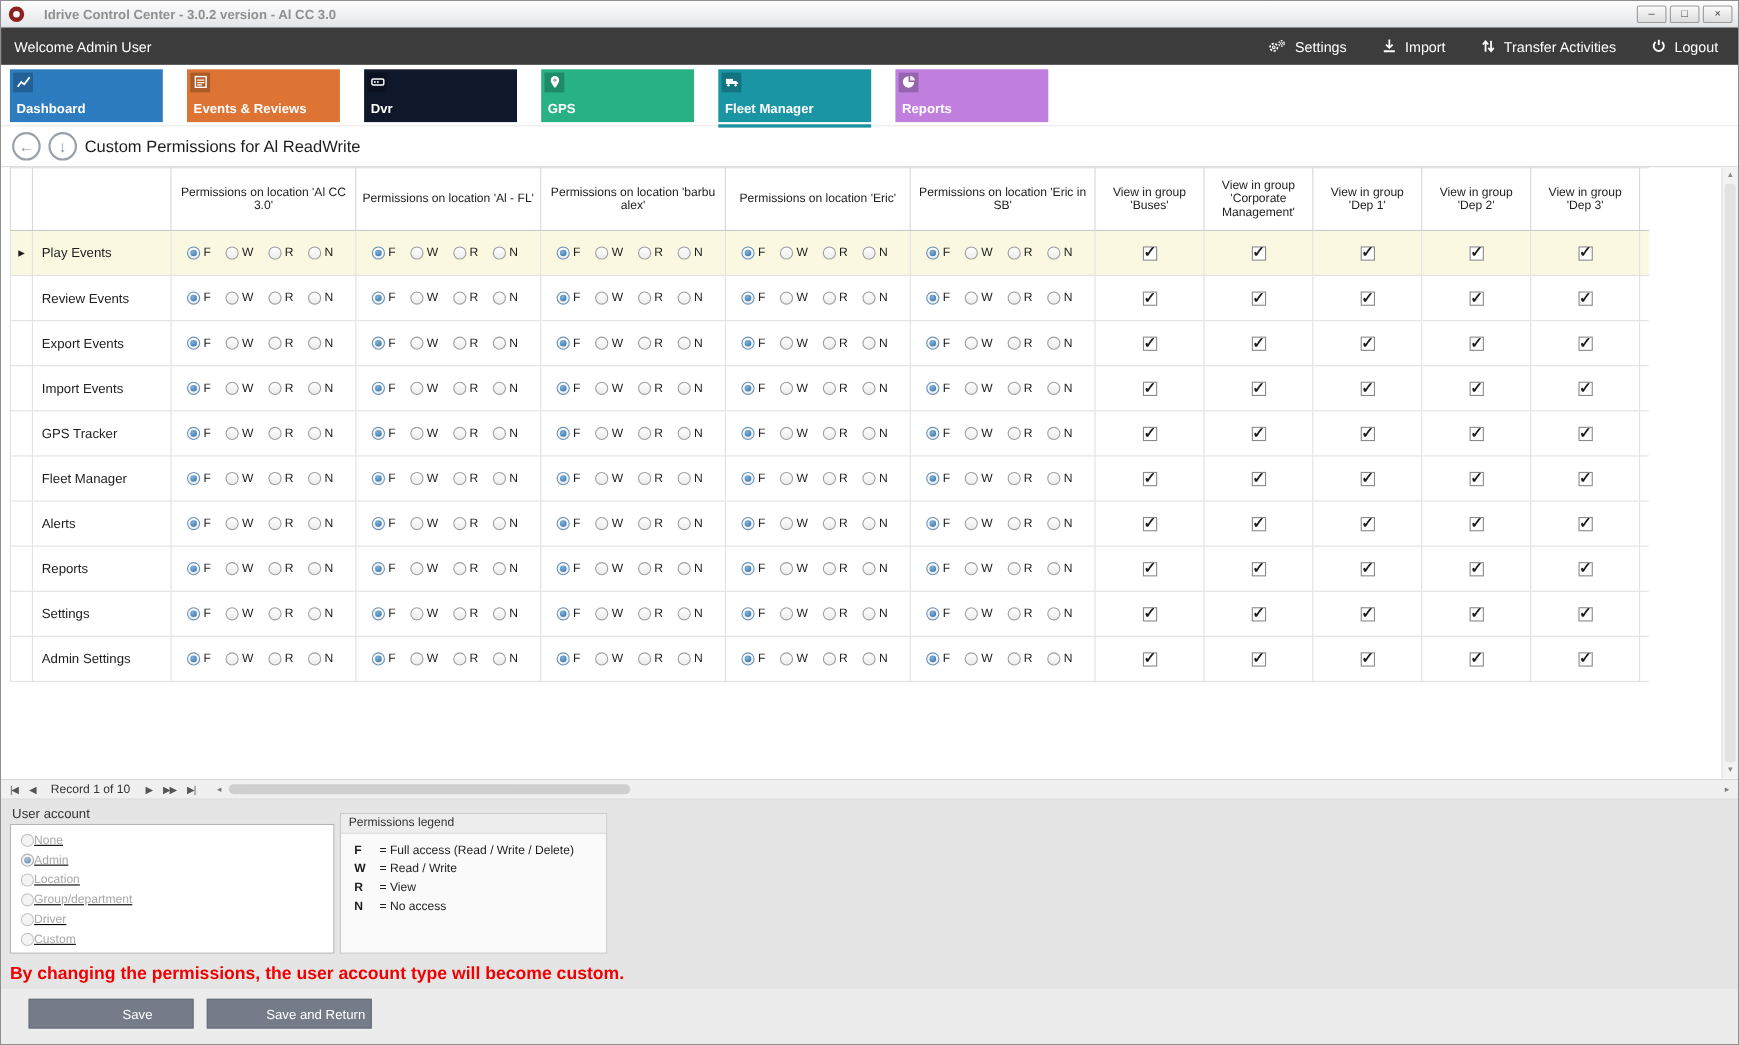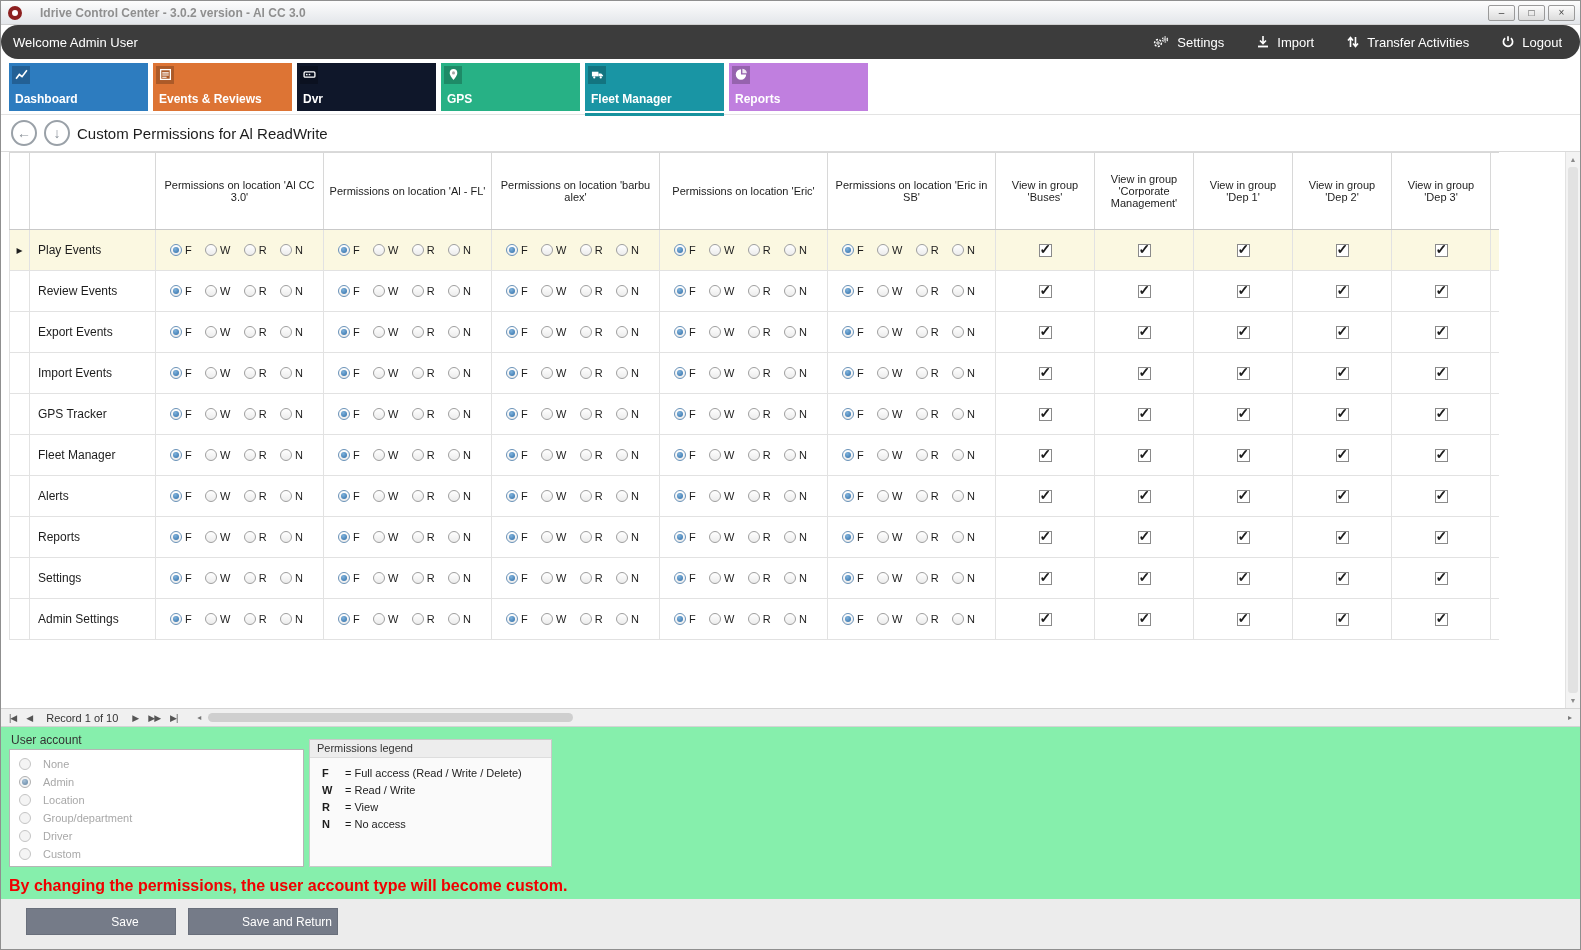--- a/index.html
+++ b/index.html
@@ -12,47 +12,47 @@
   .titlebar { flex:0 0 24px; background:linear-gradient(#fdfdfd,#e3e6ea);
               border-bottom:1px solid #cfcfcf; display:flex; align-items:center; padding:0 5px;gap:12px; }
   .app-icon { width:14px; height:14px; border-radius:50%; border:4px solid #8d2020; background:#fff; margin:0 6px 0 2px; }
   .tb-title { font-size:12px; font-weight:bold; color:#8f8f8f; }
   .win-controls { margin-left:auto; display:flex; gap:3px; }
   .win-btn { width:27px; height:16px; border:1px solid #9a9a9a; border-radius:2px;
              background:linear-gradient(#fbfbfb,#dcdcdc); font-size:10px; line-height:14px;
              text-align:center; color:#444; cursor:pointer; }
 
   
-  .topbar { flex:0 0 34px; background:#3c3c3c; color:#fff; display:flex; align-items:center; padding:0 18px 0 12px;border-radius:17px; }
+  .topbar { flex:0 0 34px; background:#3c3c3c; color:#fff; display:flex; align-items:center; padding:0 18px 0 12px; }
   .welcome { font-size:13px; }
   .tb-actions { margin-left:auto; display:flex; align-items:center; gap:32px; }
   .tb-action { display:flex; align-items:center; gap:7px; font-size:13px; cursor:pointer; }
   .tb-icon svg { display:block; }
 
   
-  .tabstrip { flex:0 0 56px; background:#fff; display:flex; align-items:center; gap:5px;
+  .tabstrip { flex:0 0 56px; background:#fff; display:flex; align-items:center; gap:22px;
               padding-left:8px; border-bottom:1px solid #e3e3e3; }
   .tab { width:139px; height:48px; position:relative; color:#fff; cursor:pointer; flex:0 0 auto; }
   .tab-icon { position:absolute; top:3px; left:3px; width:18px; height:18px;
               background:rgba(0,0,0,0.22); display:flex; align-items:center; justify-content:center; }
   .tab-icon svg { width:13px; height:13px; display:block; }
   .tab-label { position:absolute; left:6px; bottom:5px; font-size:12px; font-weight:bold; white-space:nowrap; }
   .tab.active::after { content:''; position:absolute; left:0; right:0; bottom:-5px; height:3px; background:#17929e; }
 
   
   .navrow { flex:0 0 36px; background:#fff; display:flex; align-items:center; gap:7px; padding-left:10px; }
   .circle-btn { width:26px; height:26px; border-radius:50%; border:2px solid #9aa1a8; background:#fff;
                 color:#8a9199; font-size:14px; line-height:22px; text-align:center; cursor:pointer; }
   .page-title { font-size:15px; color:#1d1d1d; margin-left:0; }
 
   
   .grid-region { flex:1 1 auto; position:relative; background:#fff; overflow:hidden; border-top:1px solid #dadada; }
   table.grid { border-collapse:collapse; table-layout:fixed; margin-left:8px; }
   .grid th { height:44px; font-size:11px; font-weight:normal; color:#1d1d1d; background:#fff;
-             border:1px solid #d8d8d8; border-bottom:1px solid #c9c9c9; padding:20px 4px; text-align:center; }
+             border:1px solid #d8d8d8; border-bottom:1px solid #c9c9c9; padding:10px 4px; text-align:center; }
   .grid td { height:41px; border:1px solid #e2e2e2; font-size:12px; color:#1d1d1d; padding:0 4px; background:#fff; }
   .ind-col  { width:20px; text-align:center; padding:0; font-size:10px; color:#111; }
   .name-col { width:126px; padding-left:8px !important; }
   .loc-col  { width:168px; }
   .grp-col  { width:99px; text-align:center; }
   .fill-col { width:auto; border-right:none !important; }
   tr.current td { background:#fbf8e1; }
 
   .radio-group { display:flex; justify-content:space-between; align-items:center; padding:0 16px 0 10px; }
   .radio-item { display:inline-flex; align-items:center; gap:3px; cursor:pointer; }
@@ -76,25 +76,25 @@
   .pager { flex:0 0 19px; background:#f0f0f0; border-top:1px solid #d4d4d4; border-bottom:1px solid #d4d4d4;
            display:flex; align-items:center; padding:0 3px; font-size:9px; color:#555; }
   .pg-btn { padding:0 5px; letter-spacing:-1px; cursor:pointer; white-space:nowrap; }
   .pg-label { font-size:11px; color:#333; padding:0 9px; white-space:nowrap; }
   .h-scroll { flex:1; display:flex; align-items:center; height:100%; margin-left:10px; }
   .h-arrow { width:14px; text-align:center; font-size:8px; color:#777; cursor:pointer; }
   .h-track { flex:1; height:11px; position:relative; }
   .h-thumb { position:absolute; left:2px; top:1px; height:9px; width:365px; background:#cfcfcf; border-radius:5px; cursor:pointer; }
 
   
-  .bottom-area { flex:0 0 222px; position:relative; background:#86efac; }
+  .bottom-area { flex:0 0 222px; position:relative; background:#e5e5e5; }
   .ua-caption { position:absolute; left:10px; top:6px; font-size:12px; color:#333; }
   .ua-box { position:absolute; left:8px; top:22px; width:295px; height:118px;
             border:1px solid #b5b5b5; background:#fff; padding:5px 9px; }
-  .ua-item { display:flex; align-items:center; gap:12px; height:18px; cursor:default; }
+  .ua-item { display:flex; align-items:center; gap:0; height:18px; cursor:default;text-decoration:underline; }
   .ua-label { font-size:11px; color:#a8a8a8; }
   .radio.dim { border-color:#c4c4c4; background:#f4f4f4; }
   .radio.dim.selected { border-color:#b0b0b0; }
   .radio.dim.selected::after { background:radial-gradient(circle at 38% 32%, #a9c2d8, #5f82a0); }
 
   .legend-box { position:absolute; left:308px; top:12px; width:243px; height:128px;
                 border:1px solid #c9c9c9; background:#fafafa; }
   .legend-title { height:18px; background:#ededed; border-bottom:1px solid #ddd; font-size:11px; color:#333; padding:2px 7px; }
   .legend-body { padding:9px 12px; }
   .legend-row { display:flex; gap:12px; height:17px; font-size:11px; color:#1d1d1d; }

